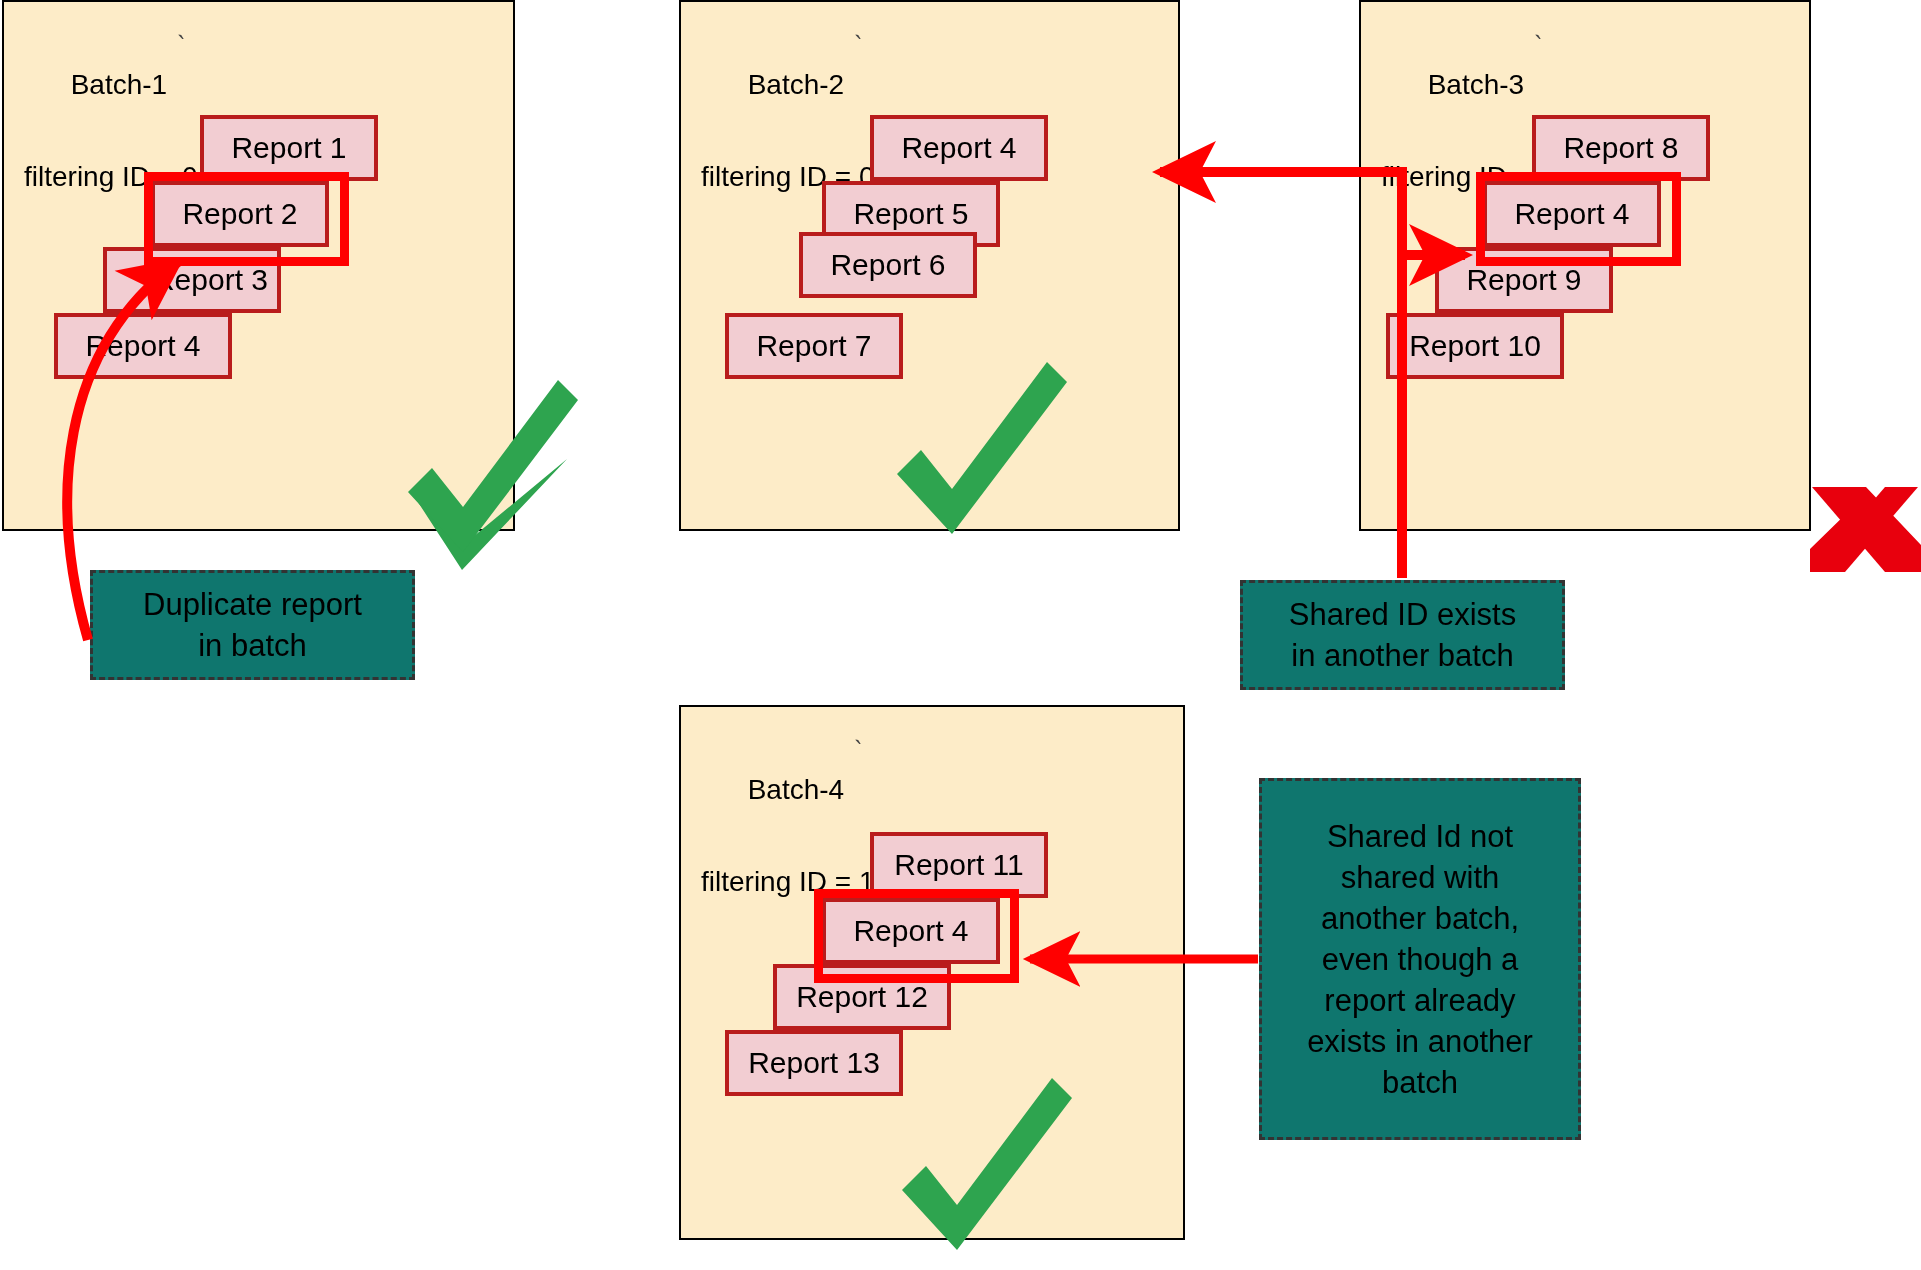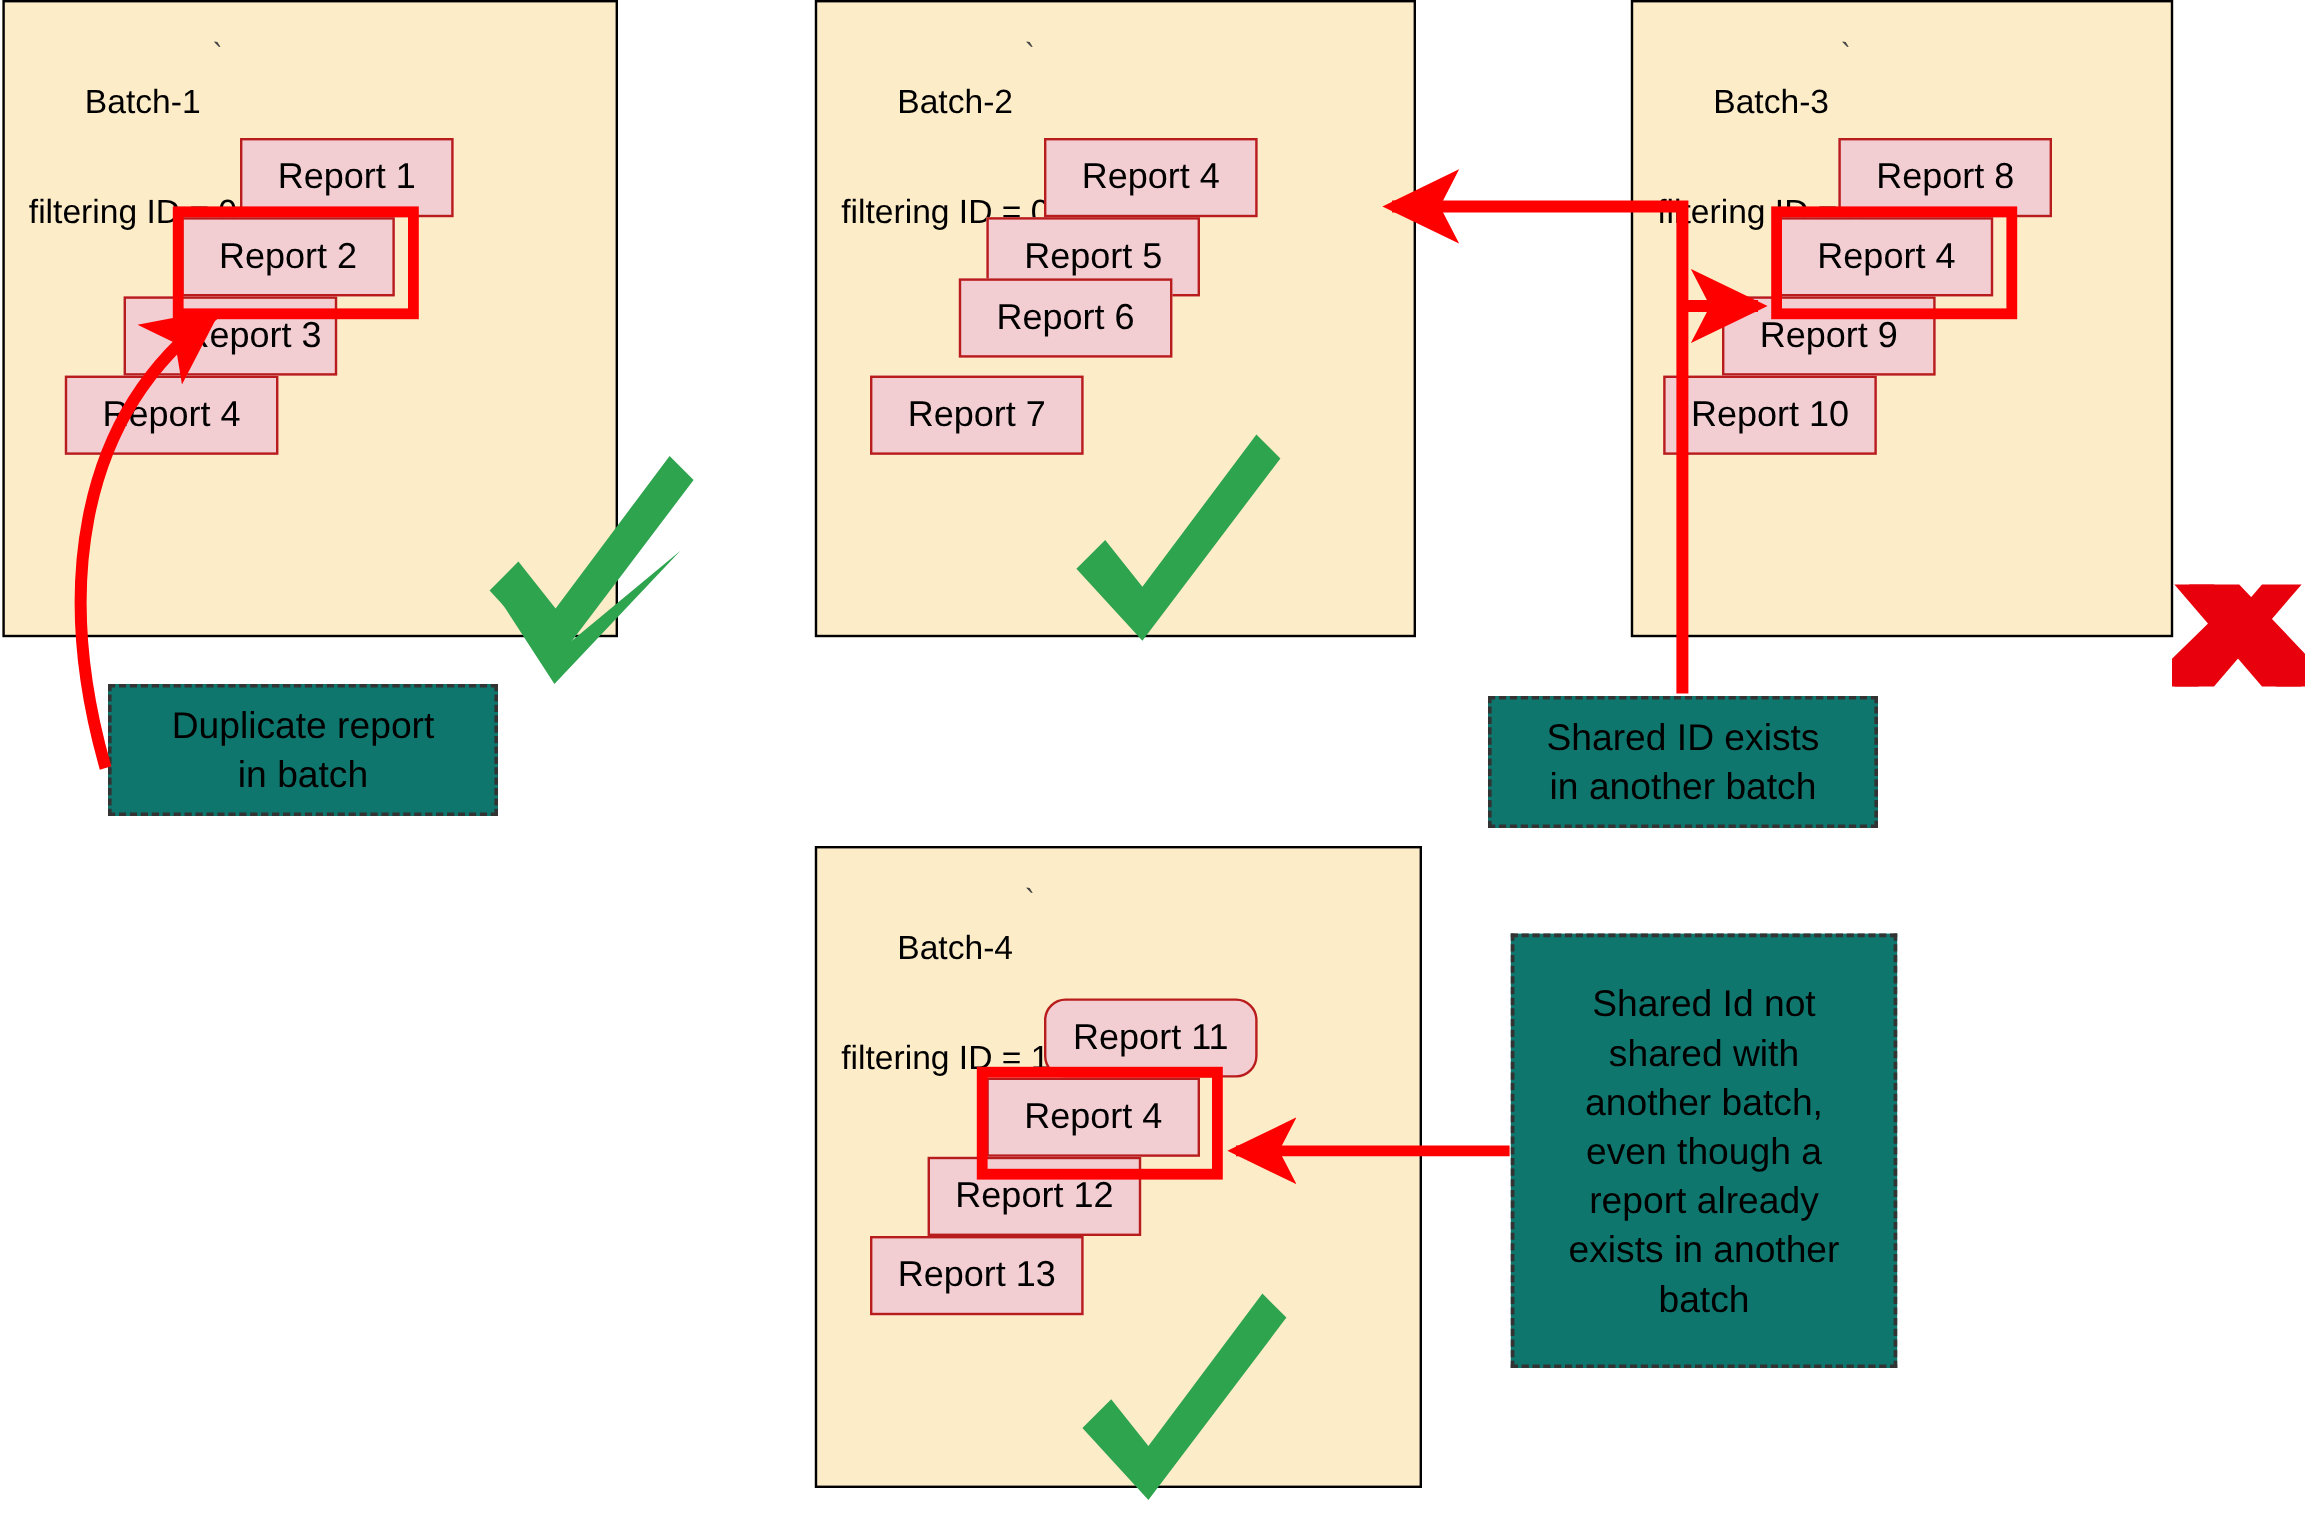--- a/index.html
+++ b/index.html
@@ -27,21 +27,21 @@
     top: 14px;
     font-size: 28px;
     line-height: 46px;
     color: #000000;
     white-space: pre;
   }
   .batch-title .line2 { display: block; }
   .report {
     position: absolute;
     background: #f2cdd2;
-    border: 2px solid #b91c1c;
+    border: 4px solid #b91c1c;
     box-sizing: border-box;
     display: flex;
     align-items: center;
     justify-content: center;
     font-size: 30px;
     color: #000000;
   }
   .report-label {
     pointer-events: none;
   }
@@ -153,21 +153,21 @@
     <div class="highlight-box" style="left:115px; top:170px; width:205px; height:94px;"></div>
   </div>
 
   <div class="batch" style="left:679px; top:705px; width:506px; height:535px;">
     <div class="batch-title">
       <span>Batch-4</span>
       <span class="line2">filtering ID = 1</span>
     </div>
     <div class="tick-mark" style="left:172px; top:28px;">`</div>
 
-    <div class="report" style="left:189px; top:125px; width:178px; height:66px;border-radius:18px;">
+    <div class="report" style="left:189px; top:125px; width:178px; height:66px;">
       <span class="report-label">Report 11</span>
     </div>
     <div class="report" style="left:141px; top:191px; width:178px; height:66px;">
       <span class="report-label">Report 4</span>
     </div>
     <div class="report" style="left:92px; top:257px; width:178px; height:66px;">
       <span class="report-label">Report 12</span>
     </div>
     <div class="report" style="left:44px; top:323px; width:178px; height:66px;">
       <span class="report-label">Report 13</span>

